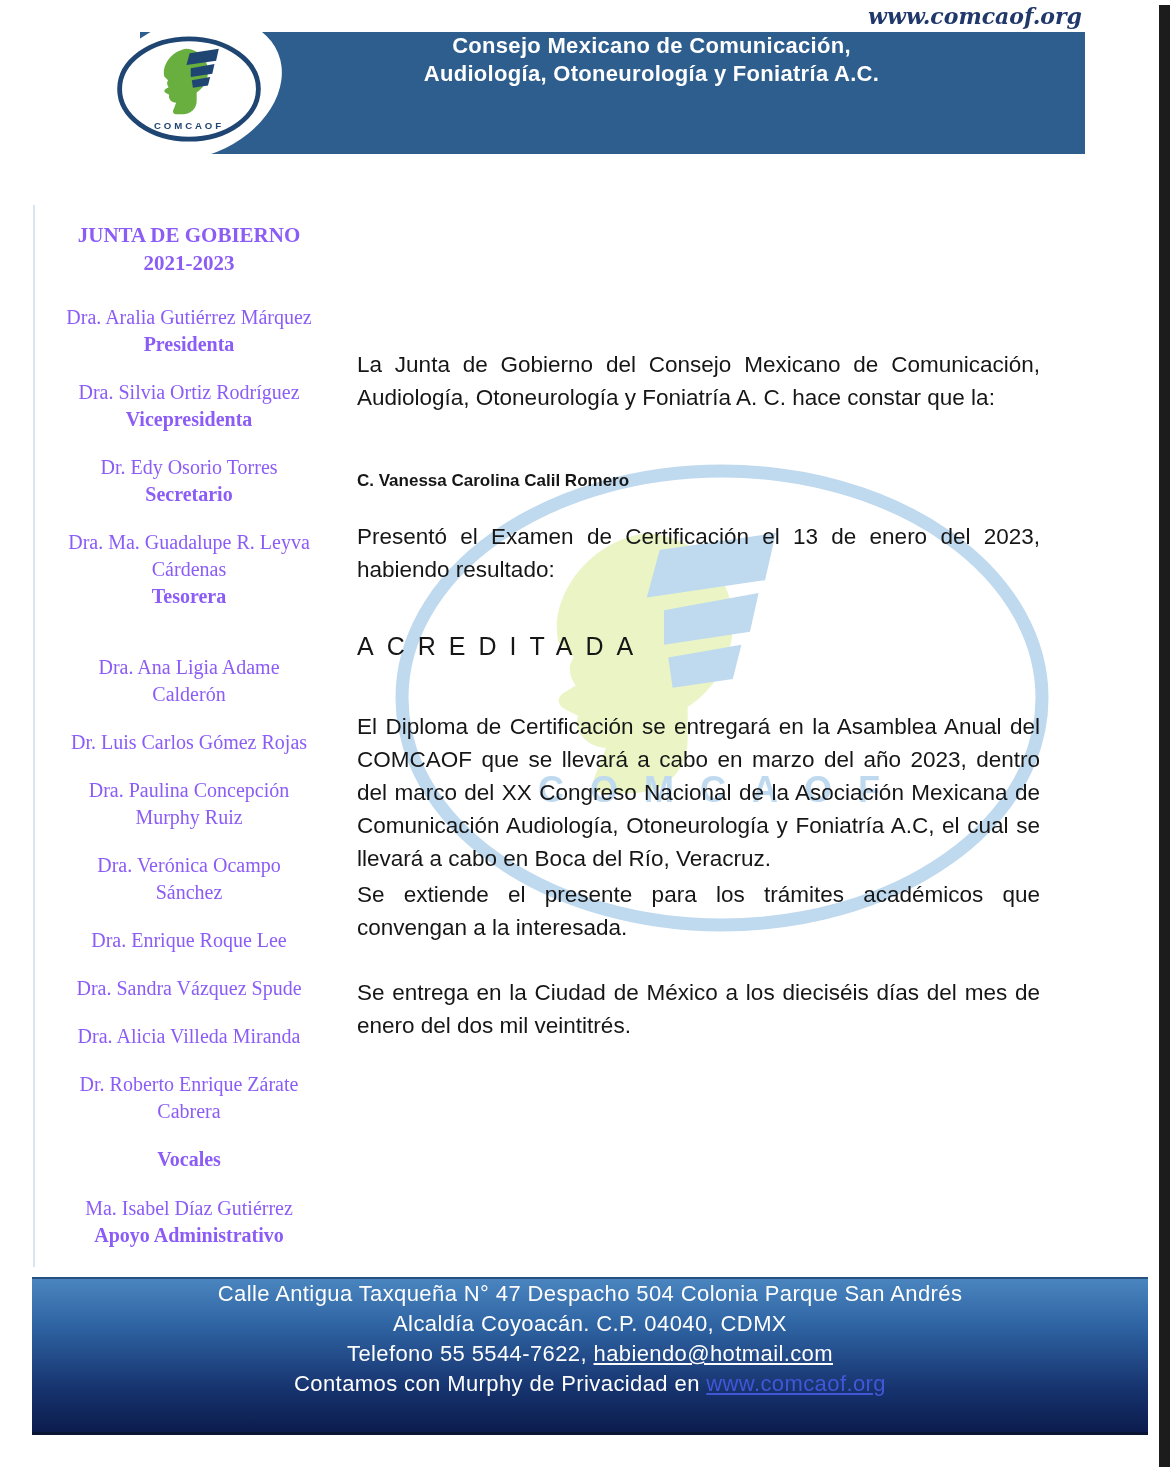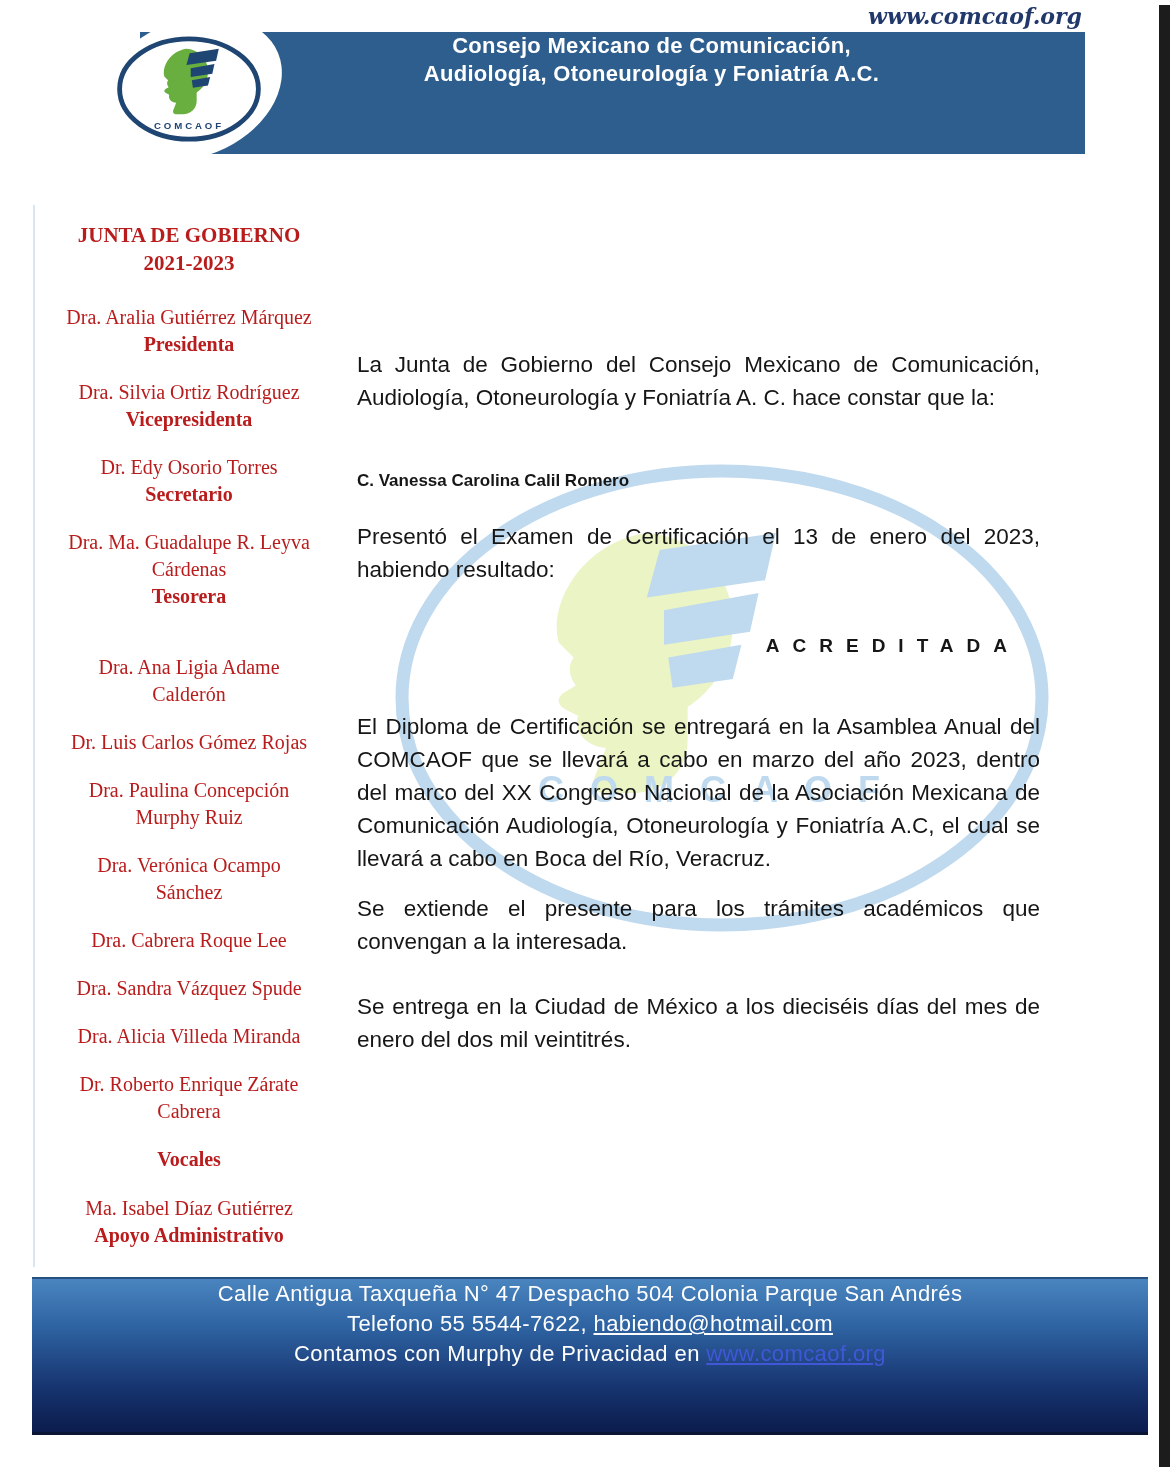--- a/index.html
+++ b/index.html
@@ -21,38 +21,38 @@
   .logo-svg{position:absolute;left:114px;top:36px;width:150px;height:106px}
 
   
   .watermark{position:absolute;left:392px;top:462px;width:660px;height:472px;z-index:0}
 
   
   .left-rule{position:absolute;left:33px;top:205px;width:2px;height:1062px;background:#dbe5ef}
 
   
   .sidebar{position:absolute;left:38px;top:221px;width:302px;text-align:center;z-index:1;
-           font-family:"Liberation Serif","DejaVu Serif",serif;color:#b91c1c}
+           font-family:"Liberation Serif","DejaVu Serif",serif;color:#8b5cf6}
   .sb-title{font-weight:bold;font-size:21px;line-height:28px}
   .sb-title-wrap{margin-bottom:27px}
   .member{font-size:20px;line-height:27px;margin-bottom:21px}
   .member .mname{white-space:pre-line}
   .member .role{font-weight:bold}
   .gap-after{margin-bottom:44px}
   .vocales{font-weight:bold;font-size:20px;line-height:27px;margin:2px 0 22px 0}
 
   
   .main{position:absolute;left:357px;top:348px;width:683px;z-index:1}
   .para{font-size:22.5px;line-height:33px;text-align:justify;margin:0}
   .candidate{font-size:17px;line-height:30px;font-weight:bold;text-align:left;margin:52px 30px 0 0}
-  .result{font-size:19px;line-height:32px;font-weight:bold;letter-spacing:13px;text-align:right;
+  .result{font-size:25px;line-height:32px;font-weight:normal;letter-spacing:13px;text-align:left;
           margin:44px 20px 0 0}
   #p-exam{margin-top:24px}
   #p-diploma{margin-top:48px}
-  #p-extend{margin-top:17px}
+  #p-extend{margin-top:3px}
   #p-delivery{margin-top:32px}
 
   
   .footer{position:absolute;left:32px;top:1277px;width:1116px;height:158px;box-sizing:border-box;
           background:linear-gradient(180deg,var(--footer-top) 0%,#2f64a3 30%,#16336e 72%,var(--footer-bottom) 100%);
           border-top:2px solid #27517f;border-bottom:3px solid #0a1433;
           text-align:center;color:#fff;z-index:2}
   .fline{font-size:22px;line-height:30px;letter-spacing:.4px}
   .footer a{text-decoration:underline}
   .white-link{color:#ffffff}
@@ -131,21 +131,21 @@
     </div>
     <div class="member">
       <div class="mname">Dra. Paulina Concepción
 Murphy Ruiz</div>
     </div>
     <div class="member">
       <div class="mname">Dra. Verónica Ocampo
 Sánchez</div>
     </div>
     <div class="member">
-      <div class="mname">Dra. Cabrera Roque Lee</div>
+      <div class="mname">Dra. Enrique Roque Lee</div>
     </div>
     <div class="member">
       <div class="mname">Dra. Sandra Vázquez Spude</div>
     </div>
     <div class="member">
       <div class="mname">Dra. Alicia Villeda Miranda</div>
     </div>
     <div class="member">
       <div class="mname">Dr. Roberto Enrique Zárate
 Cabrera</div>
@@ -164,20 +164,21 @@
     <div class="candidate">C. Vanessa Carolina Calil Romero</div>
     <p class="para" id="p-exam">Presentó el Examen de Certificación el 13 de enero del 2023, habiendo resultado:</p>
     <div class="result">ACREDITADA</div>
     <p class="para" id="p-diploma">El Diploma de Certificación se entregará en la Asamblea Anual del COMCAOF que se llevará a cabo en marzo del año 2023, dentro del marco del XX Congreso Nacional de la Asociación Mexicana de Comunicación Audiología, Otoneurología y Foniatría A.C, el cual se llevará a cabo en Boca del Río, Veracruz.</p>
     <p class="para" id="p-extend">Se extiende el presente para los trámites académicos que convengan a la interesada.</p>
     <p class="para" id="p-delivery">Se entrega en la Ciudad de México a los dieciséis días del mes de enero del dos mil veintitrés.</p>
   </div>
 
   <div class="footer">
     <div class="fline">Calle Antigua Taxqueña N° 47 Despacho 504 Colonia Parque San Andrés</div>
+    <div class="fline">Alcaldía Coyoacán. C.P. 04040, CDMX</div>
     <div class="fline">
       <span>Telefono 55 5544-7622,</span>
       <a class="white-link" href="#">habiendo@hotmail.com</a>
     </div>
     <div class="fline">
       <span>Contamos con Murphy de Privacidad en</span>
       <a class="blue-link" href="#">www.comcaof.org</a>
     </div>
   </div>
 

